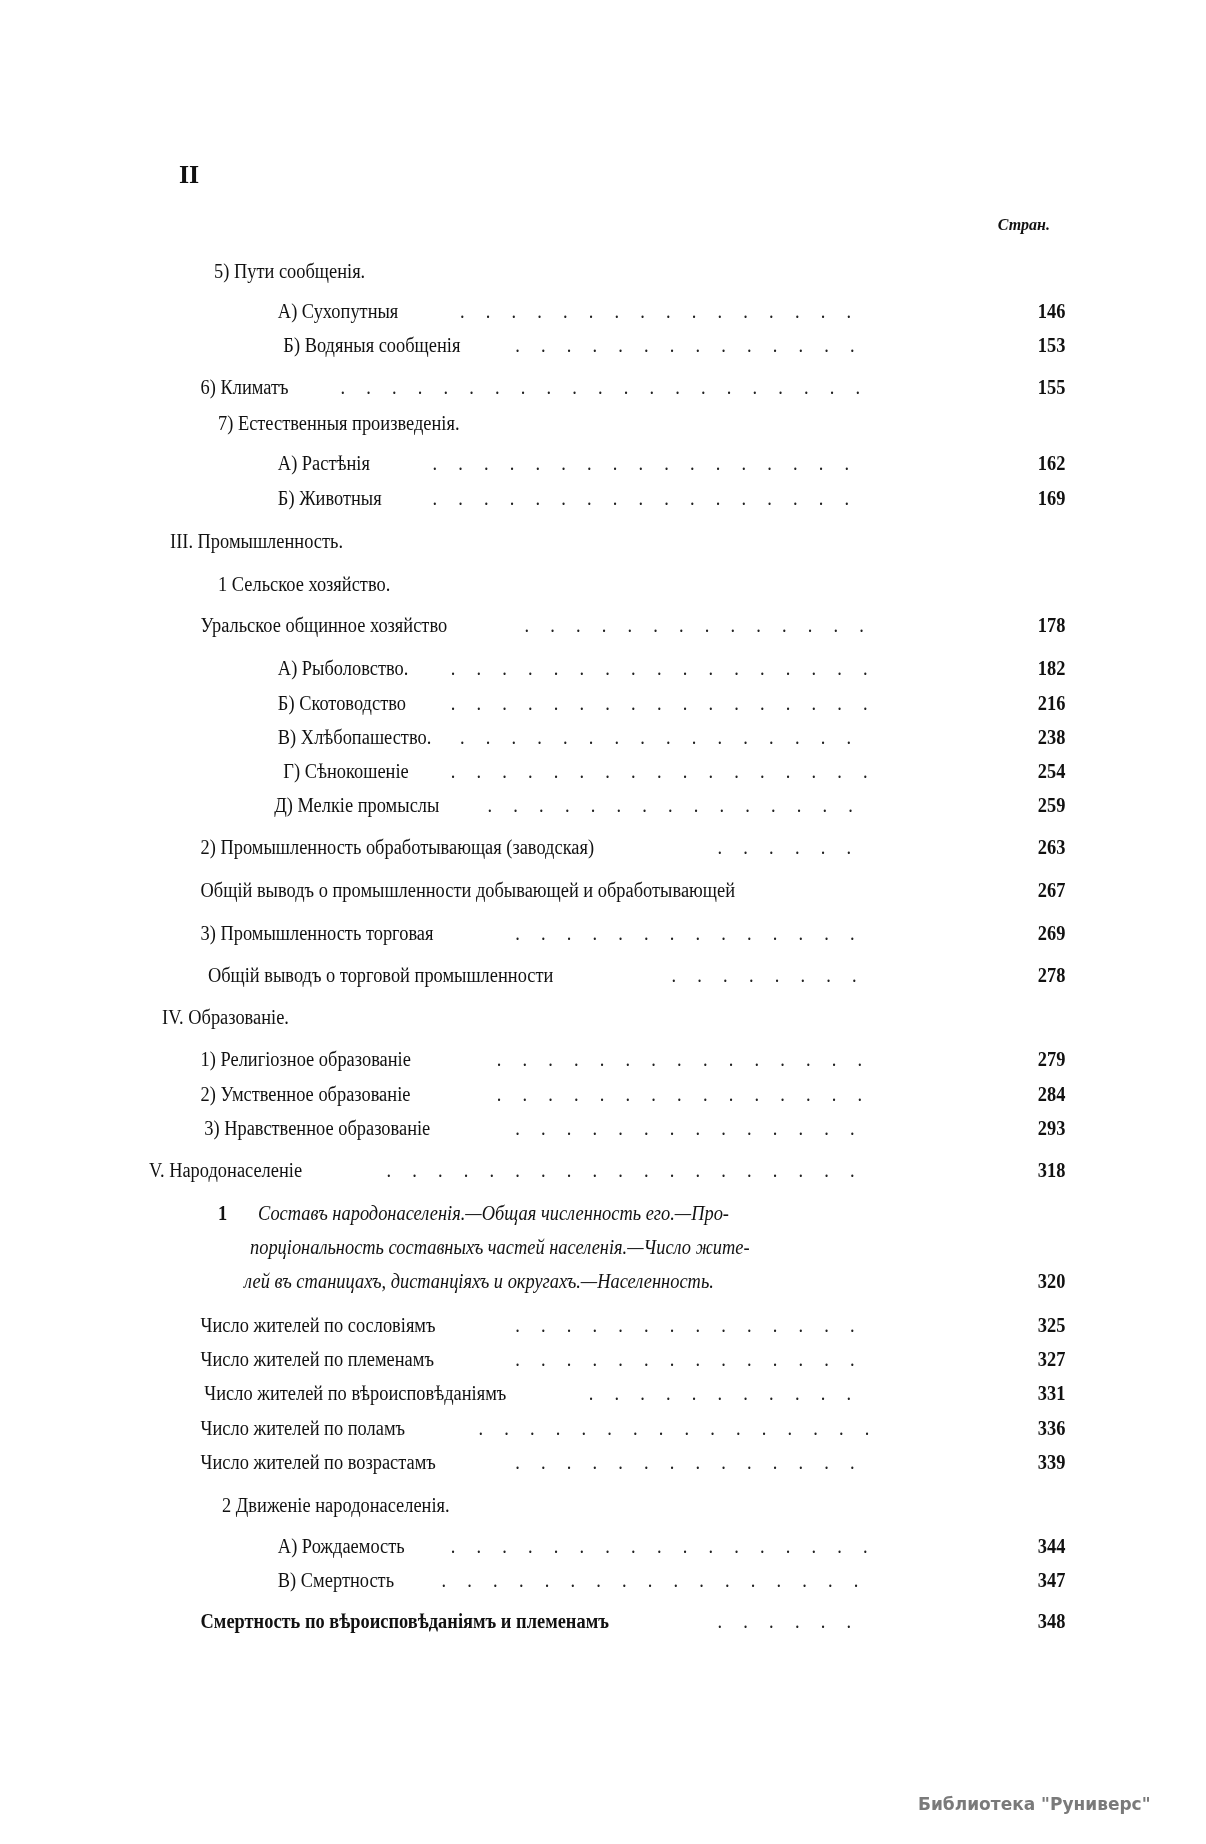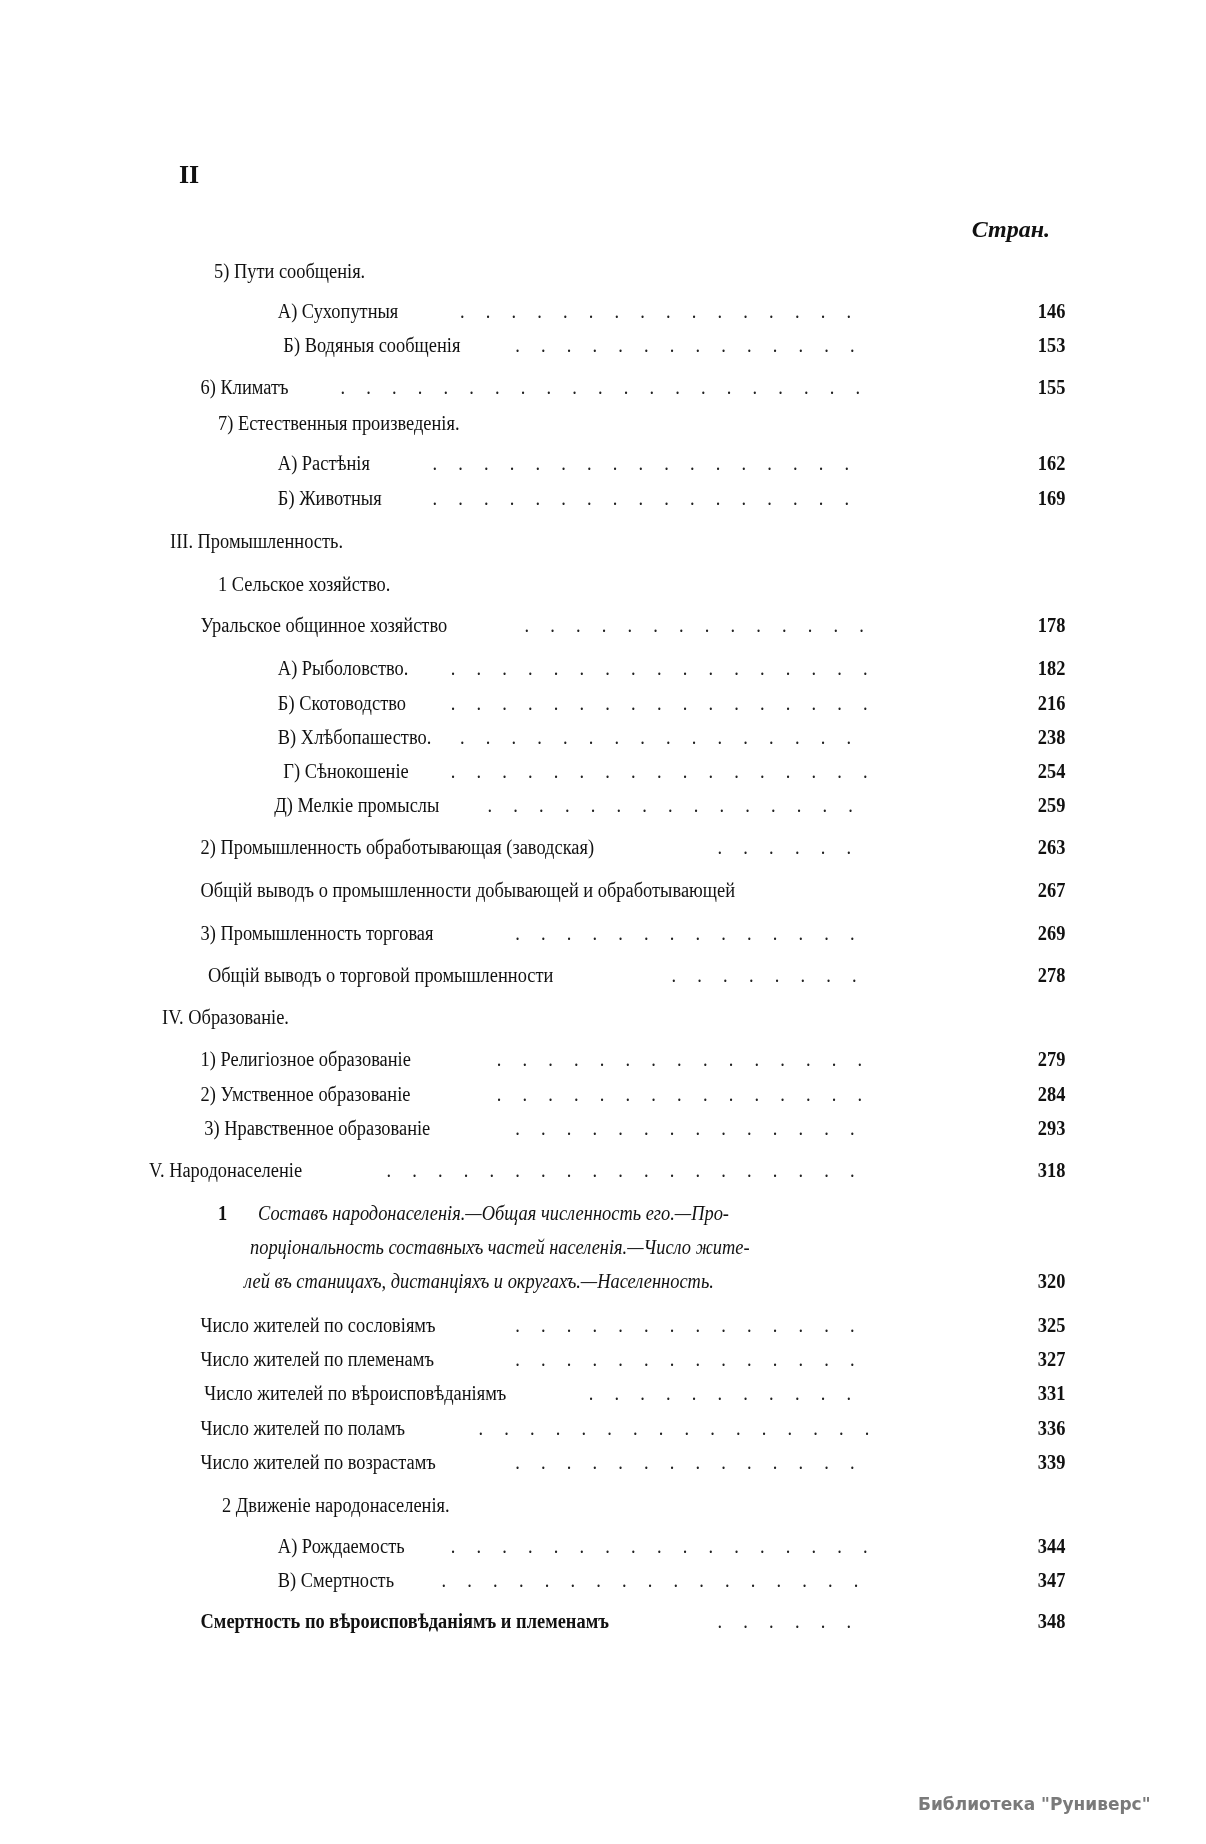--- a/index.html
+++ b/index.html
@@ -1,20 +1,20 @@
 <!DOCTYPE html>
 <html><head>
 <meta charset="utf-8">
 <style>
   html, body { margin:0; padding:0; background:#ffffff; }
   body { width:1206px; height:1844px; position:relative; overflow:hidden;
          font-family:"Liberation Serif", "DejaVu Serif", serif; color:#111; }
   .abs { position:absolute; white-space:nowrap; }
   .pg-mark { left:179px; top:160px; font-size:26px; font-weight:bold; }
-  .col-head { left:960px; top:216px; width:90px; text-align:right; font-size:24px; font-weight:bold; font-style:italic; }
+  .col-head { left:960px; top:216px; width:90px; text-align:right; font-size:16px; font-weight:bold; font-style:italic; }
   .row { position:absolute; left:0; width:1206px; height:30px; font-size:20px; transform:scaleX(0.92); transform-origin:left center; }
   .row .label { position:absolute; white-space:nowrap; }
   .row .leader { position:absolute; right:262px; letter-spacing:9px; color:#222; overflow:hidden; white-space:nowrap; text-align:right; }
   .row .num { position:absolute; left:1098px; width:60px; text-align:right; font-weight:bold; }
   .heading { position:absolute; font-size:20px; white-space:nowrap; transform:scaleX(0.92); transform-origin:left center; }
   .ital { position:absolute; font-size:20px; font-style:italic; white-space:nowrap; transform:scaleX(0.92); transform-origin:left center; }
   .footer { position:absolute; left:918px; top:1794px; font-family:"DejaVu Sans", sans-serif; font-size:17px; font-weight:bold; color:#7a7a7a; }
 </style>
 </head>
 <body>

